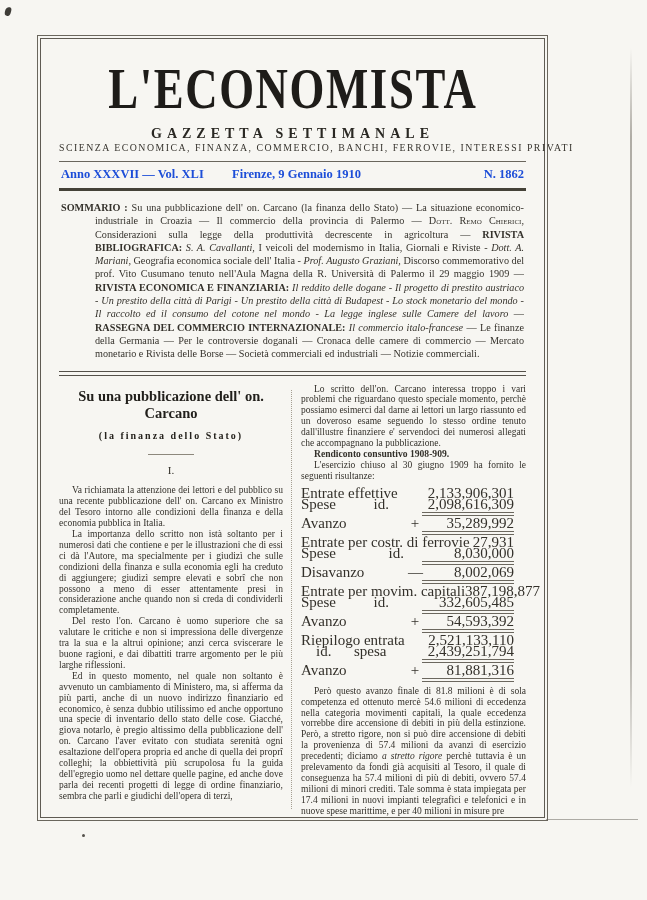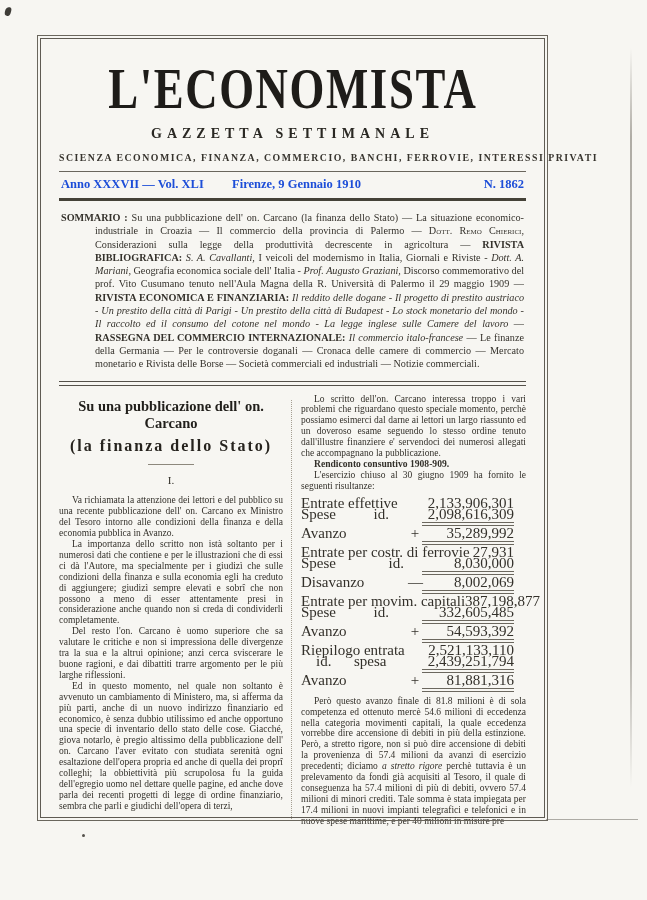--- a/index.html
+++ b/index.html
@@ -22,22 +22,22 @@
   .title span{
     display:inline-block;font-weight:bold;font-size:56px;line-height:56px;
     letter-spacing:2px;color:#1e1c19;transform:scaleX(.80);transform-origin:center;
     white-space:nowrap;
   }
   .subtitle{
     text-align:center;font-weight:bold;font-size:14px;letter-spacing:5px;
     margin-top:9px;color:#2a2823;
   }
   .tagline{
-    text-align:center;font-weight:bold;font-size:9.8px;letter-spacing:1.5px;
-    margin-top:10px;color:#37342e;white-space:nowrap;
+    text-align:center;font-weight:normal;font-size:9.8px;letter-spacing:1.5px;
+    color:#37342e;white-space:nowrap;
   }
   .rule-thin{border-top:1px solid #6a665d;margin-top:8px;}
   .issue-row{
     display:grid;grid-template-columns:1fr auto 1fr;align-items:baseline;
     font-family:Liberation Serif, serif;font-weight:bold;font-size:12.5px;
     padding:5px 2px 6px;color:#1d4ed8;
   }
   .issue-row .l{text-align:left;}
   .issue-row .c{text-align:center;margin-left:8px;}
   .issue-row .r{text-align:right;}
@@ -52,21 +52,21 @@
   .sc{font-variant:small-caps;}
 
   .double-rule{height:3px;border-top:1px solid #55514a;border-bottom:1px solid #55514a;margin:2px 0 8px;}
 
   .cols{display:flex;align-items:stretch;}
   .col-left{width:224px;}
   .col-div{border-left:1px dotted #a59f92;margin:6px 9px 8px 8px;}
   .col-right{flex:1;min-width:0;}
 
   .art-title{text-align:center;font-weight:bold;font-size:14.5px;line-height:17px;margin:4px 0 0;color:#211f1b;}
-  .art-subtitle{text-align:center;font-weight:bold;font-size:16px;letter-spacing:2px;margin-top:9px;color:#26231e;}
+  .art-subtitle{text-align:center;font-weight:bold;font-size:10px;letter-spacing:2px;margin-top:9px;color:#26231e;}
   .art-div{width:46px;border-top:1px solid #8d887d;margin:13px auto 10px;}
   .section-num{text-align:center;font-size:11px;margin:2px 0 9px;}
 
   .bodytext{font-size:9.5px;line-height:10.9px;text-align:justify;}
   .bodytext p{margin:0;text-indent:13px;}
 
   .rendiconto{font-weight:bold;text-indent:13px;font-size:9.6px;margin:3px 0 0;}
 
   .ledger{margin:6px 0 4px;font-size:15px;}
   .trow{display:flex;align-items:baseline;line-height:11px;}
@@ -117,21 +117,21 @@
 
     <div class="cols">
 
       <div class="col-left bodytext">
         <div class="art-title">Su una pubblicazione dell' on. Carcano</div>
         <div class="art-subtitle">(la finanza dello Stato)</div>
         <div class="art-div"></div>
         <div class="section-num">I.</div>
         <div>
 
-            <p>Va richiamata la attenzione dei lettori e del pubblico su una recente pubblicazione dell' on. Carcano ex Ministro del Tesoro intorno alle condizioni della finanza e della economia pubblica in Avanzo.</p>
+            <p>Va richiamata la attenzione dei lettori e del pubblico su una recente pubblicazione dell' on. Carcano ex Ministro del Tesoro intorno alle condizioni della finanza e della economia pubblica in Italia.</p>
 
             <p>La importanza dello scritto non istà soltanto per i numerosi dati che contiene e per le illustrazioni che di essi ci dà l'Autore, ma specialmente per i giudizì che sulle condizioni della finanza e sulla economia egli ha creduto di aggiungere; giudizì sempre elevati e sobrî che non possono a meno di esser attentamente presi in considerazione anche quando non si creda di condividerli completamente.</p>
 
             <p>Del resto l'on. Carcano è uomo superiore che sa valutare le critiche e non si impressiona delle divergenze tra la sua e la altrui opinione; anzi cerca sviscerare le buone ragioni, e dai dibattiti trarre argomento per le più larghe riflessioni.</p>
 
             <p>Ed in questo momento, nel quale non soltanto è avvenuto un cambiamento di Ministero, ma, si afferma da più parti, anche di un nuovo indirizzo finanziario ed economico, è senza dubbio utilissimo ed anche opportuno una specie di inventario dello stato delle cose. Giacché, giova notarlo, è pregio altissimo della pubblicazione dell' on. Carcano l'aver evitato con studiata serenità ogni esaltazione dell'opera propria ed anche di quella dei proprî colleghi; la obbiettività più scrupolosa fu la guida dell'egregio uomo nel dettare quelle pagine, ed anche dove parla dei recenti progetti di legge di ordine finanziario, sembra che parli e giudichi dell'opera di terzi,</p>
           </div>
       </div>
 
       <div class="col-div"></div>

